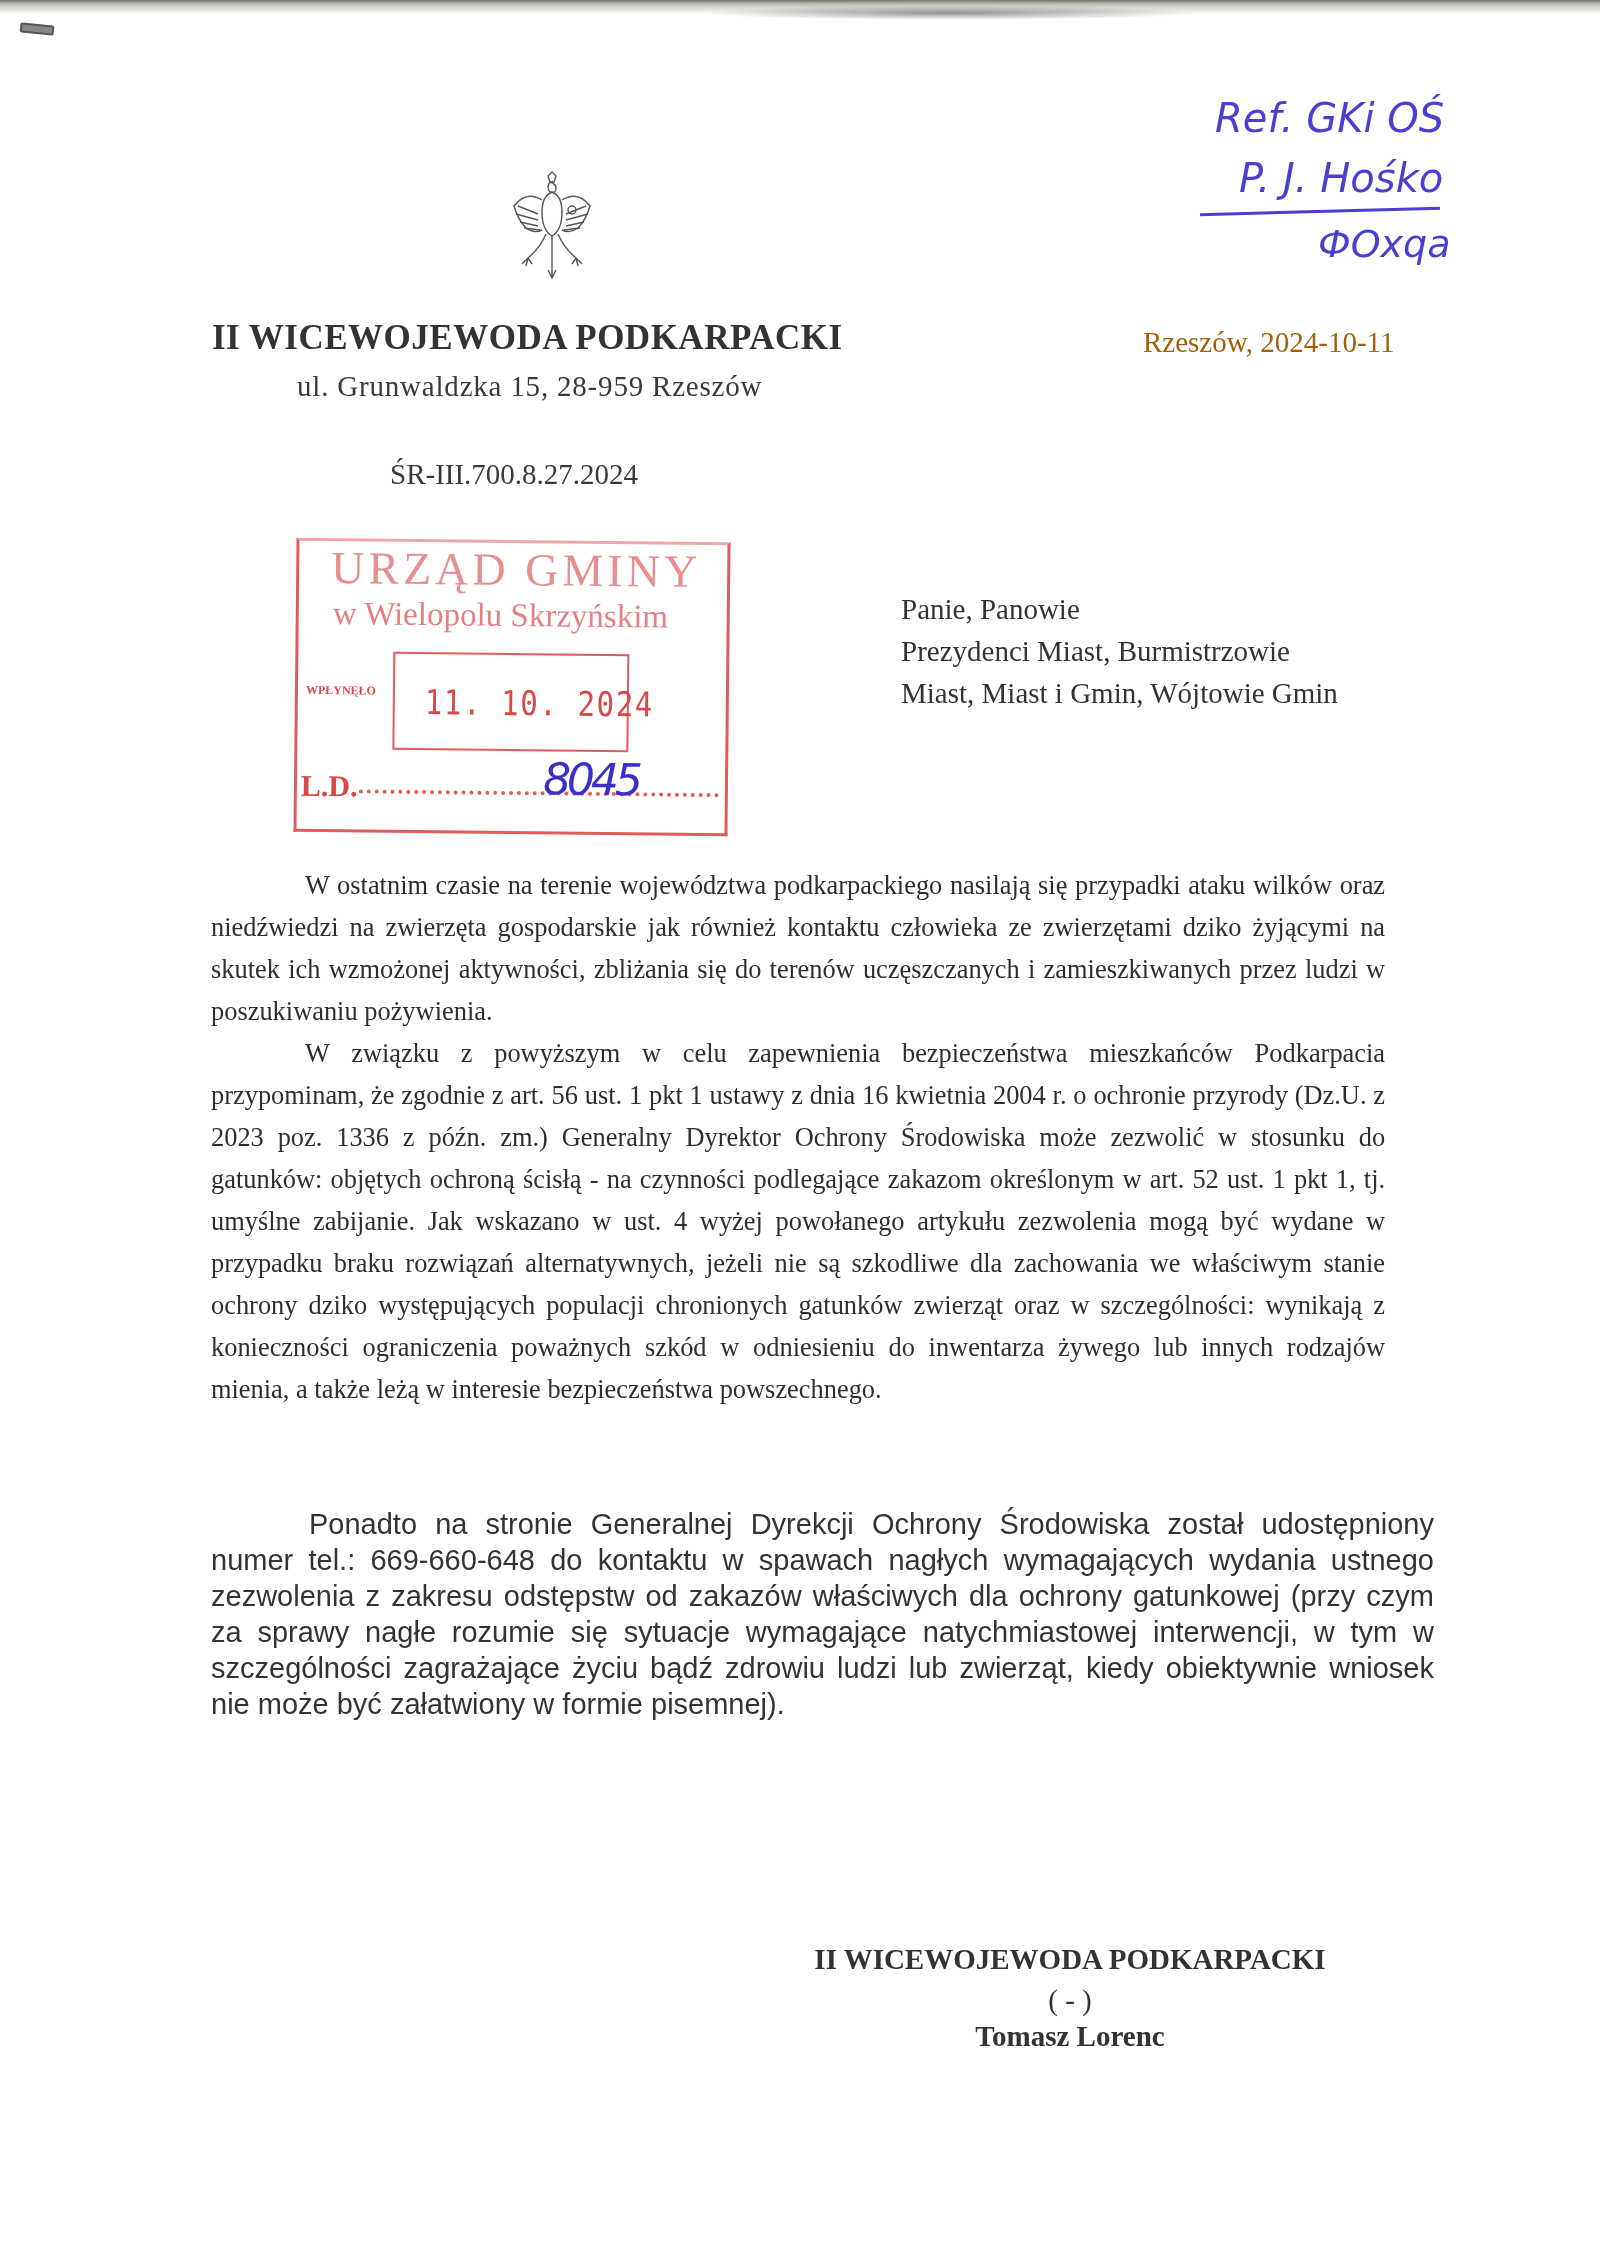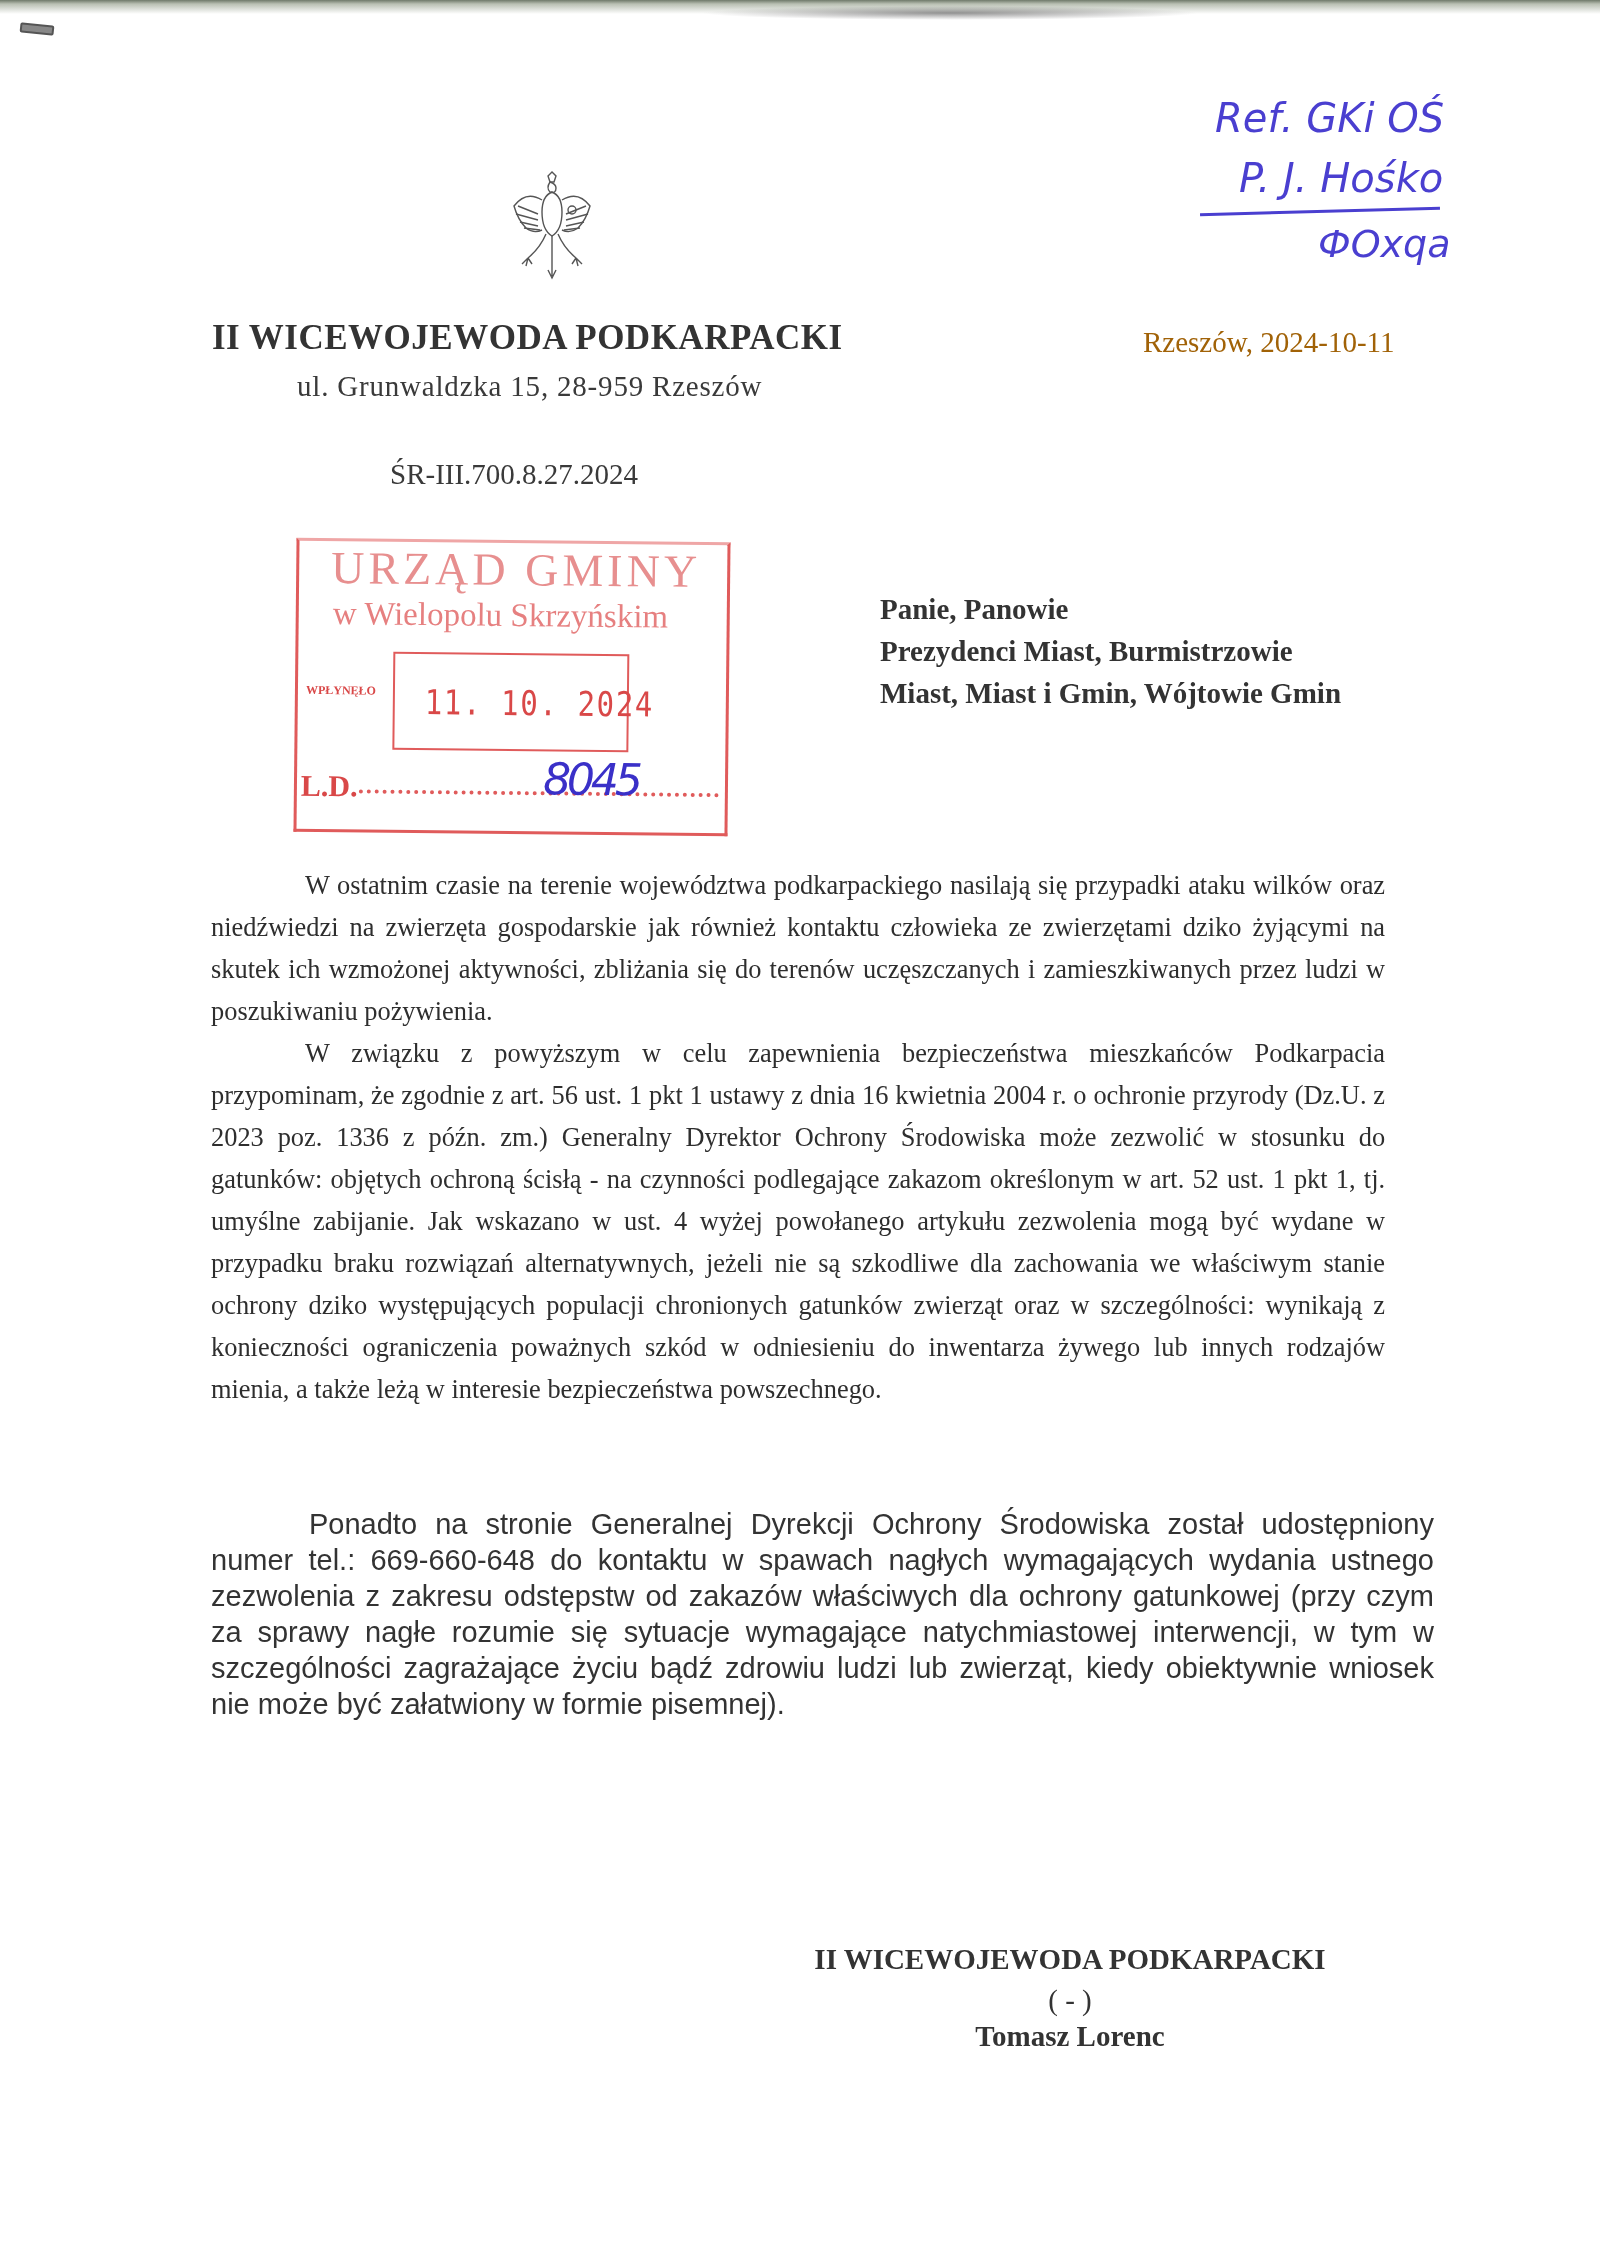--- a/index.html
+++ b/index.html
@@ -16,21 +16,21 @@
   .date { font-size: 29px; color: #a16207; }
   .stamp { position: absolute; left: 295px; top: 540px; width: 428px; height: 288px; border: 3px solid #e05b5b; border-top-color: #efa6a6; transform: rotate(0.6deg); }
   .stamp-t1 { position: absolute; left: 32px; top: 0px; font-size: 46px; color: #e27474; letter-spacing: 4px; opacity: 0.8; white-space: nowrap; }
   .stamp-t2 { position: absolute; left: 34px; top: 54px; font-size: 33px; color: #e26a6a; opacity: 0.85; white-space: nowrap; }
   .stamp-inner { position: absolute; left: 95px; top: 110px; width: 232px; height: 94px; border: 2px solid #e05b5b; }
   .stamp-wp { position: absolute; left: 8px; top: 142px; font-size: 12px; font-weight: bold; color: #d94848; }
   .stamp-date { position: absolute; left: 30px; top: 28px; font-family: "DejaVu Sans Mono", monospace; font-size: 34px; color: #d94848; letter-spacing: 2px; white-space: nowrap; transform: scaleX(0.85); transform-origin: left; }
   .stamp-ld { position: absolute; left: 4px; top: 228px; font-size: 30px; font-weight: bold; color: #d94848; }
   .stamp-dots { position: absolute; left: 62px; top: 248px; width: 360px; border-bottom: 4px dotted #e05b5b; }
   .stamp-num { position: absolute; left: 246px; top: 210px; font-size: 44px; color: #3a30c8; font-style: italic; font-family: "DejaVu Sans", sans-serif; letter-spacing: -4px; }
-  .recipient { font-weight: bold; font-size: 29px; line-height: 42px; color: #333; }
+  .recipient { font-weight: normal; font-size: 29px; line-height: 42px; color: #333; margin-left: 21px; }
   .body-p { position: absolute; left: 211px; width: 1223px; font-size: 27.5px; line-height: 42px; text-align: justify; color: #2e2e2e; transform: scaleX(0.96); transform-origin: left; }
   .body-p p { margin: 0; text-indent: 98px; }
   .body-sans { position: absolute; left: 211px; width: 1223px; font-family: "Liberation Sans", sans-serif; font-size: 29px; line-height: 36px; text-align: justify; color: #333; }
   .body-sans p { margin: 0; text-indent: 98px; }
   .sig { position: absolute; left: 720px; width: 700px; text-align: center; font-weight: bold; color: #333; }
 </style>
 </head>
 <body>
 
 <div class="scan-top"></div>

